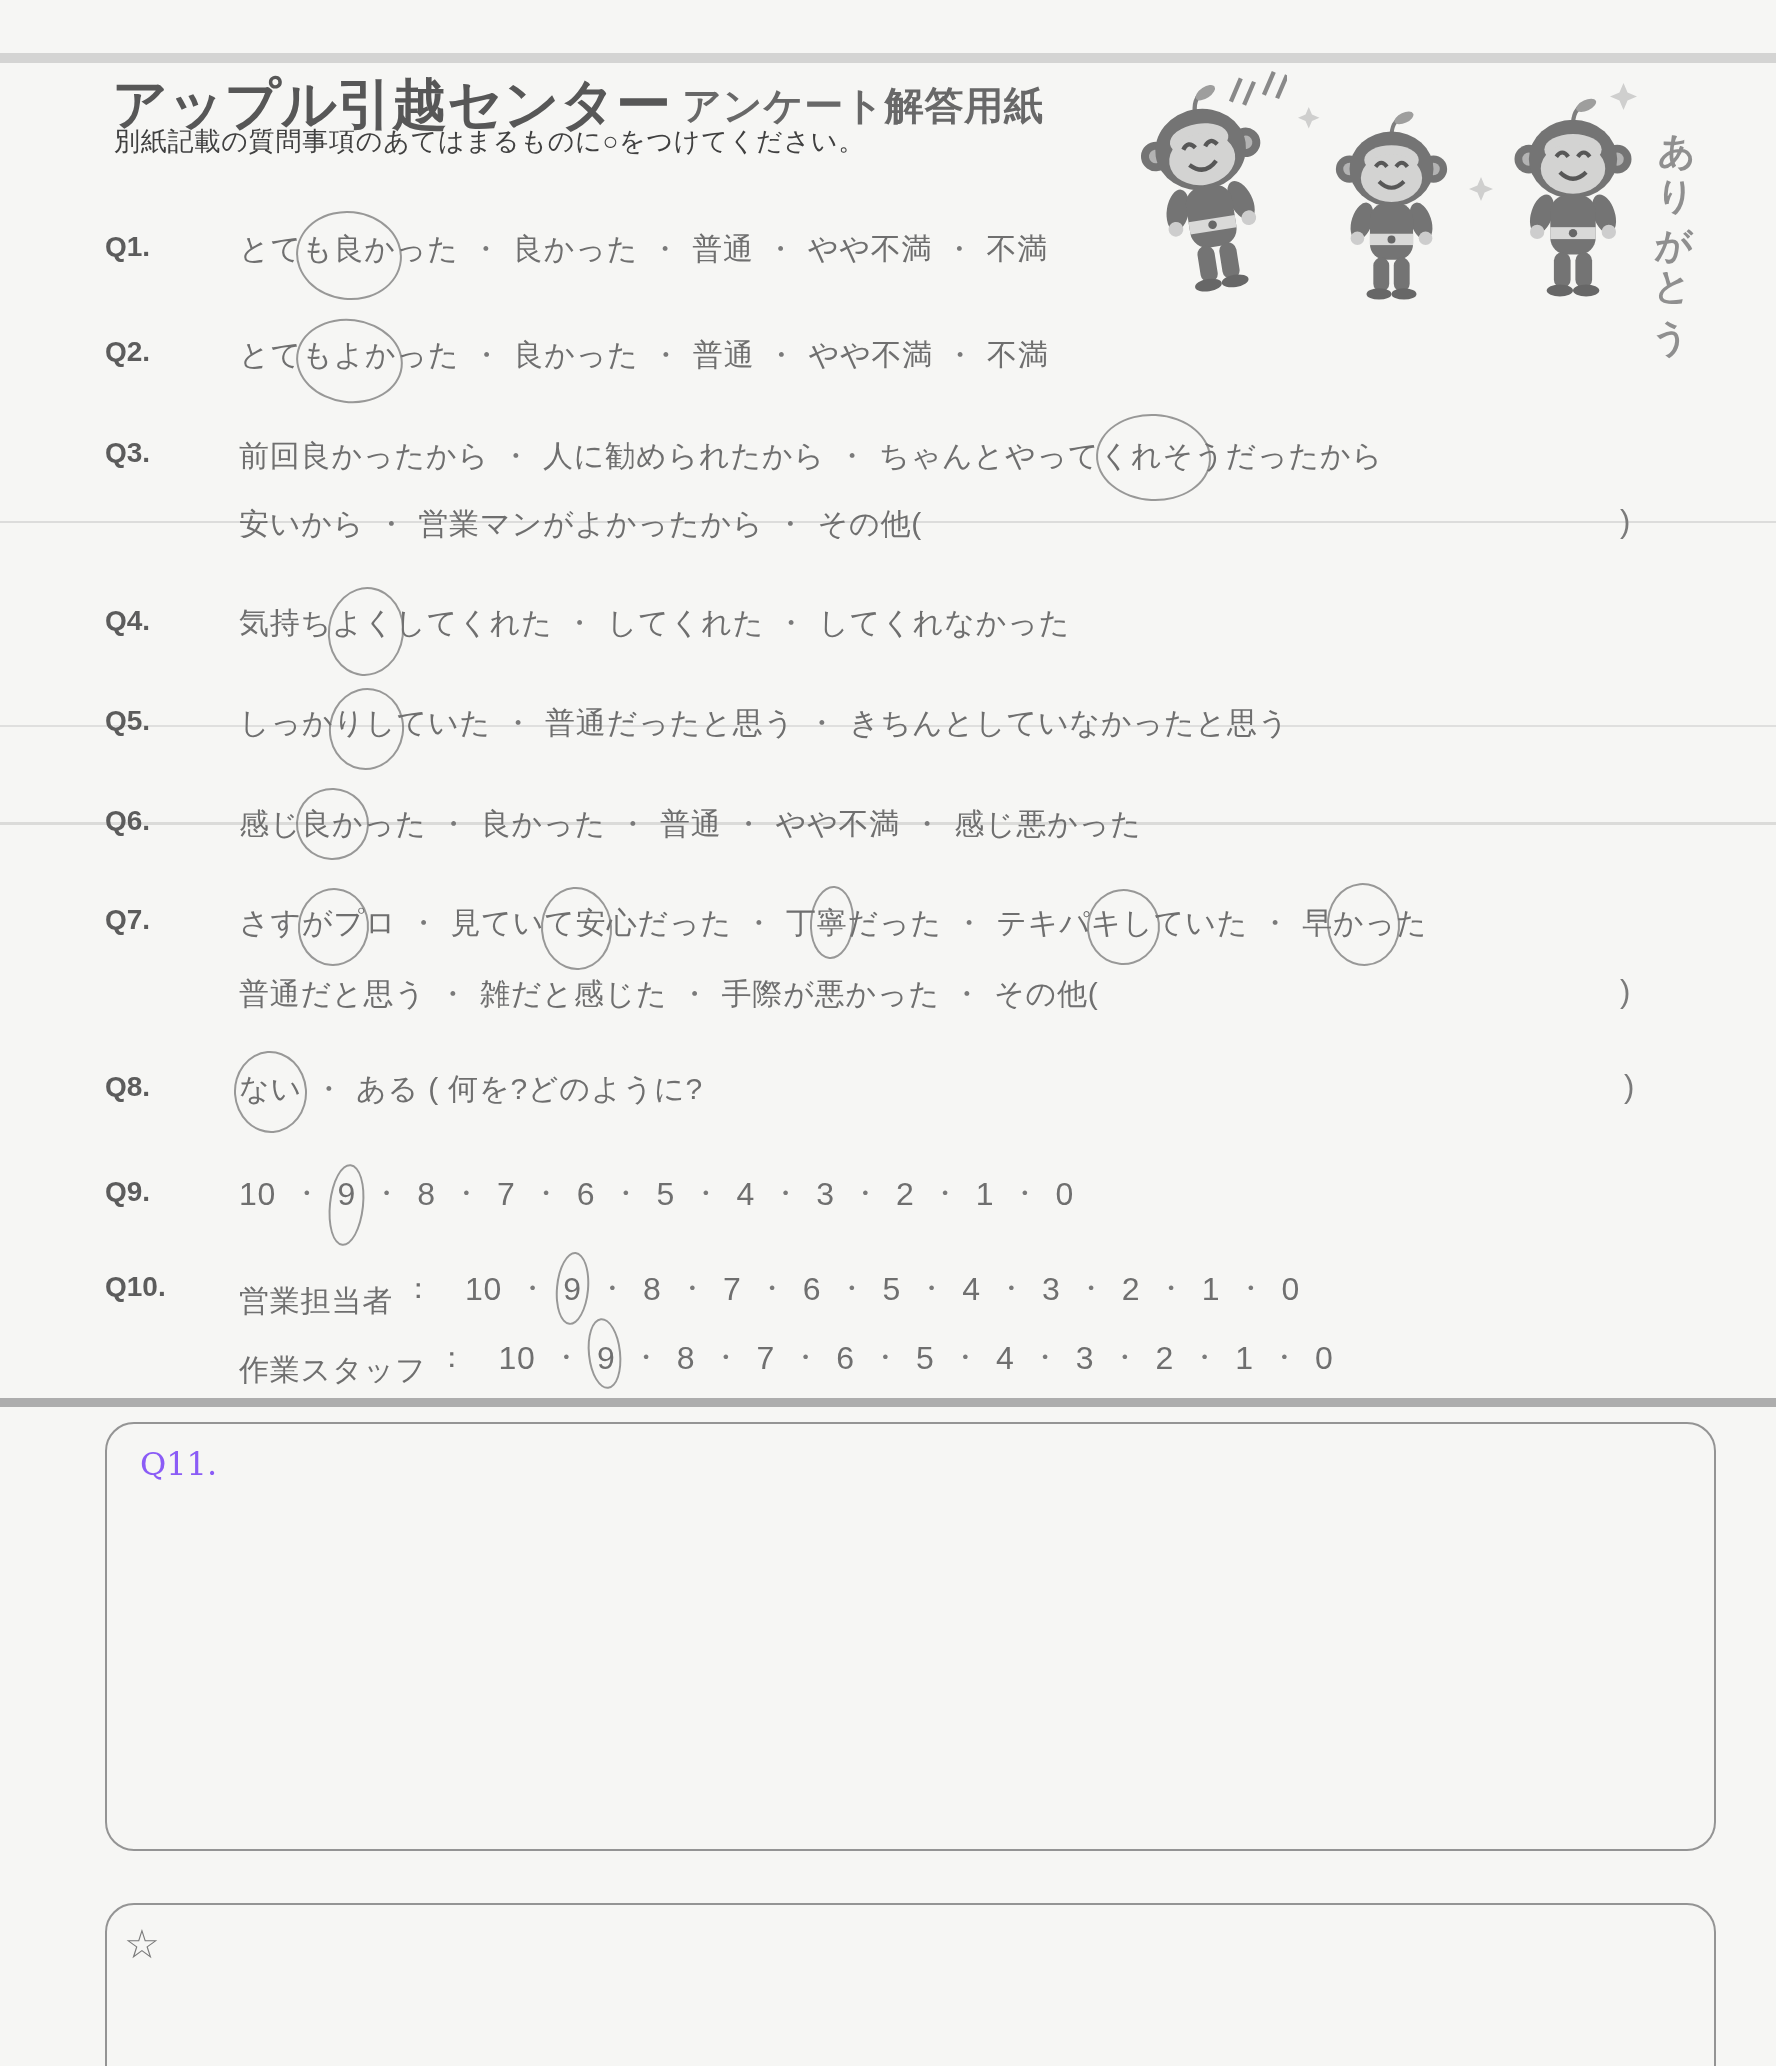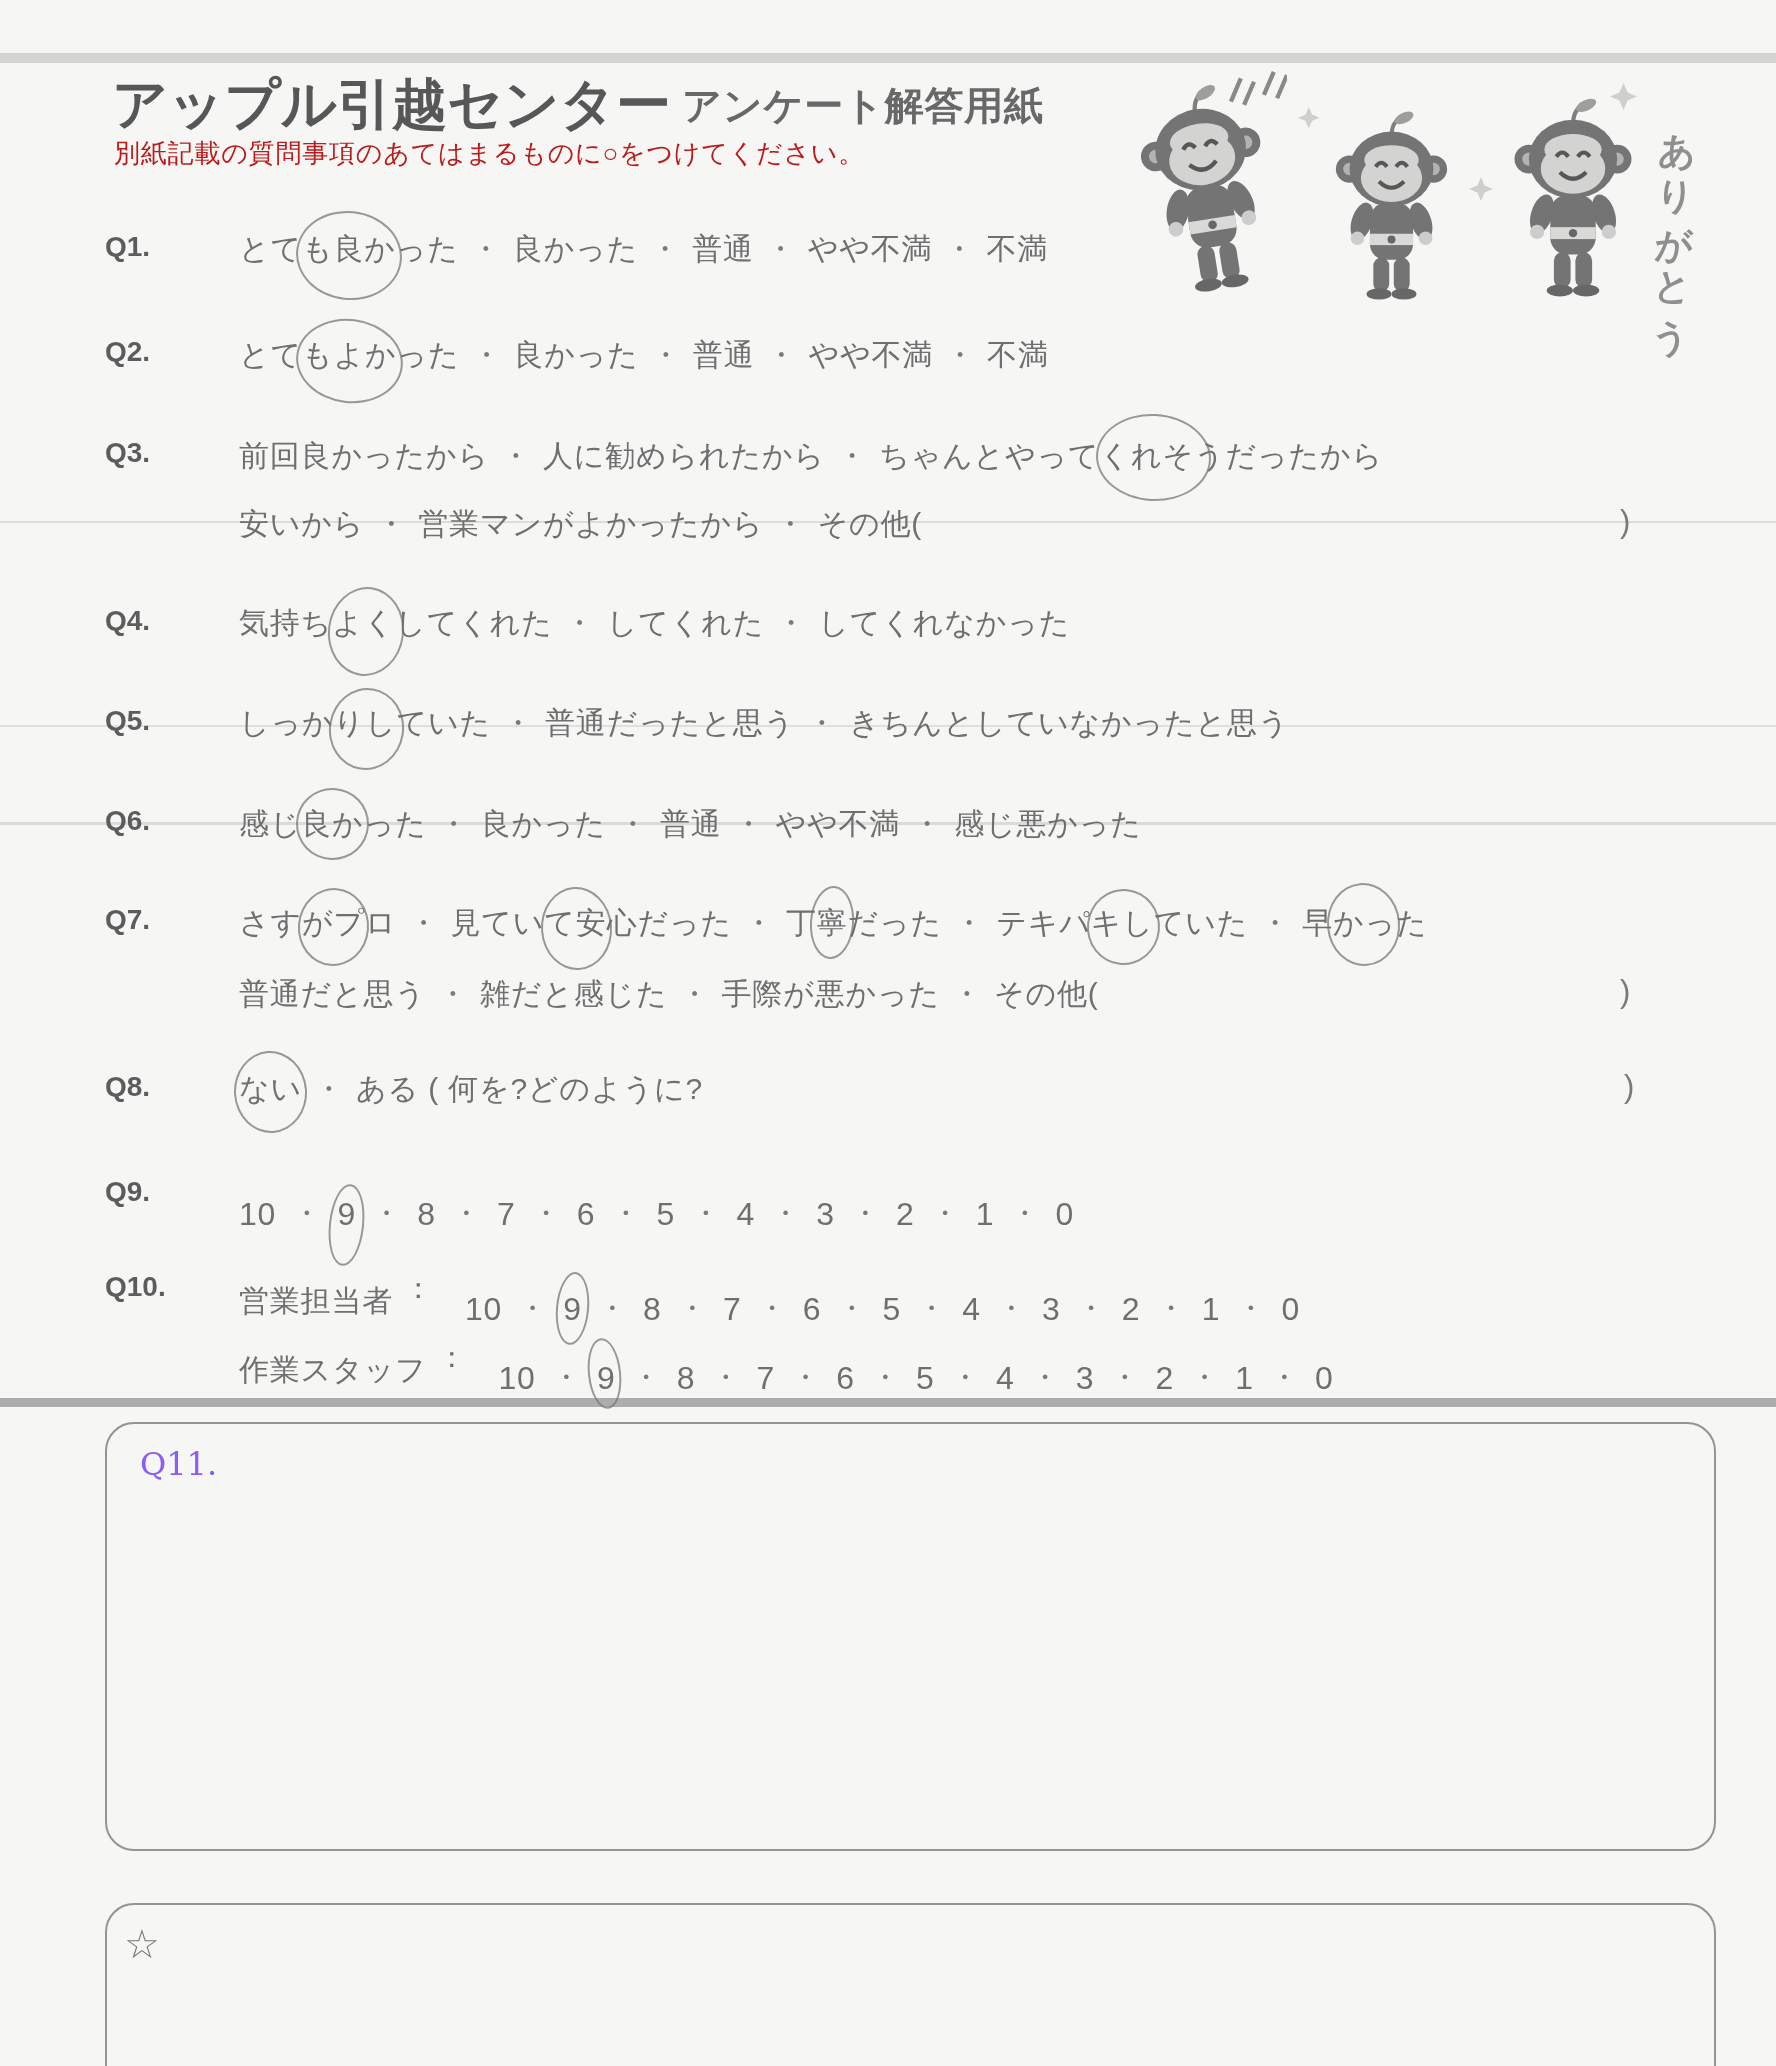--- a/index.html
+++ b/index.html
@@ -4,21 +4,21 @@
 <style>
   html,body{margin:0;padding:0;}
   body{width:1776px;height:2508px;background:#eee;}
   #page{position:relative;width:1776px;height:2508px;background:#f6f6f4;overflow:hidden;
         font-family:"Liberation Sans",sans-serif;color:#6d6d6d;}
   
   .scanline{position:absolute;left:0;width:100%;pointer-events:none;}
   
   .title{position:absolute;left:112px;top:68px;font-size:55px;font-weight:bold;color:#575757;letter-spacing:0px;}
   .formname{position:absolute;left:682px;top:79px;font-size:39px;font-weight:bold;color:#686868;letter-spacing:0.8px;}
-  .instruction{position:absolute;left:114px;top:136px;font-size:26px;color:#b91c1c;letter-spacing:0.8px;text-align:center;}
+  .instruction{position:absolute;left:114px;top:124px;font-size:26px;color:#404040;letter-spacing:0.8px;text-align:center;}
   .thankyou{position:absolute;left:1650px;top:107px;writing-mode:vertical-rl;font-size:37px;font-weight:bold;
             color:#8f8f8f;letter-spacing:4.1px;transform:rotate(2deg);font-family:"DejaVu Serif",serif;}
   
   .qrow{position:absolute;left:0;top:0;white-space:nowrap;}
   .qlabel{position:absolute;left:105px;font-size:28px;font-weight:bold;color:#5c5c5c;}
   .opts{position:absolute;left:239px;font-size:30px;letter-spacing:0.8px;color:#6f6f6f;display:flex;align-items:flex-start;}
   .dot{margin:0 11.6px;color:#7a7a7a;}
   .seg{display:inline-block;}
   .circle{position:relative;display:inline-block;}
   .circle::after{content:"";position:absolute;border:2.9px solid rgba(115,115,115,.72);border-radius:50%;pointer-events:none;}
@@ -30,21 +30,21 @@
   .c-q6::after{left:-5px;right:-5.8px;top:-16.5px;bottom:-14px;transform:rotate(2deg);}
   .c-q7a::after{left:-4.1px;right:-4.1px;top:-15px;bottom:-21.5px;transform:rotate(5deg);}
   .c-q7b::after{left:-3.3px;right:-5px;top:-16.5px;bottom:-25px;transform:rotate(-4deg);}
   .c-q7c::after{left:-6.6px;right:-6.6px;top:-17.4px;bottom:-15px;transform:rotate(4deg);}
   .c-q7d::after{left:-4.1px;right:-5.8px;top:-14px;bottom:-20.7px;transform:rotate(6deg);}
   .c-q7e::after{left:-5.8px;right:-4.1px;top:-20px;bottom:-21.5px;transform:rotate(-5deg);}
   .c-q8::after{left:-5px;right:-5px;top:-18px;bottom:-23px;transform:rotate(-4deg);}
   .c-q9::after{left:-8.3px;right:-8.3px;top:-11.6px;bottom:-33px;transform:rotate(6deg);}
   .c-q10a::after{left:-7.4px;right:-7.4px;top:-19px;bottom:-17.4px;transform:rotate(5deg);}
   .c-q10b::after{left:-9px;right:-5.8px;top:-21.5px;bottom:-12.4px;transform:rotate(-6deg);}
-  .nums{display:flex;align-items:center;gap:15.7px;font-size:32px;color:#6f6f6f;margin-top:20px;}
+  .nums{display:flex;align-items:center;gap:15.7px;font-size:32px;color:#6f6f6f;}
   .ndot{font-size:29px;color:#7a7a7a;}
   .rowlabel{font-size:30px;color:#6f6f6f;letter-spacing:0.8px;margin-top:12px;}
   .colon{margin:0 12.4px 0 10.7px;font-size:29px;}
   .paren-close{position:absolute;font-size:31px;color:#7a7a7a;}
   
   .cbox{position:absolute;border:2.9px solid #949494;border-radius:29px;background:transparent;}
   .q11label{position:absolute;left:140px;top:1445px;font-size:32px;color:#8b5cf6;font-family:"DejaVu Serif",serif;}
   .starlabel{position:absolute;left:124px;top:1921px;font-size:40px;color:#7a7a7a;}
   .mascots{position:absolute;left:0;top:0;}
   .monkey{position:absolute;opacity:.85;}

